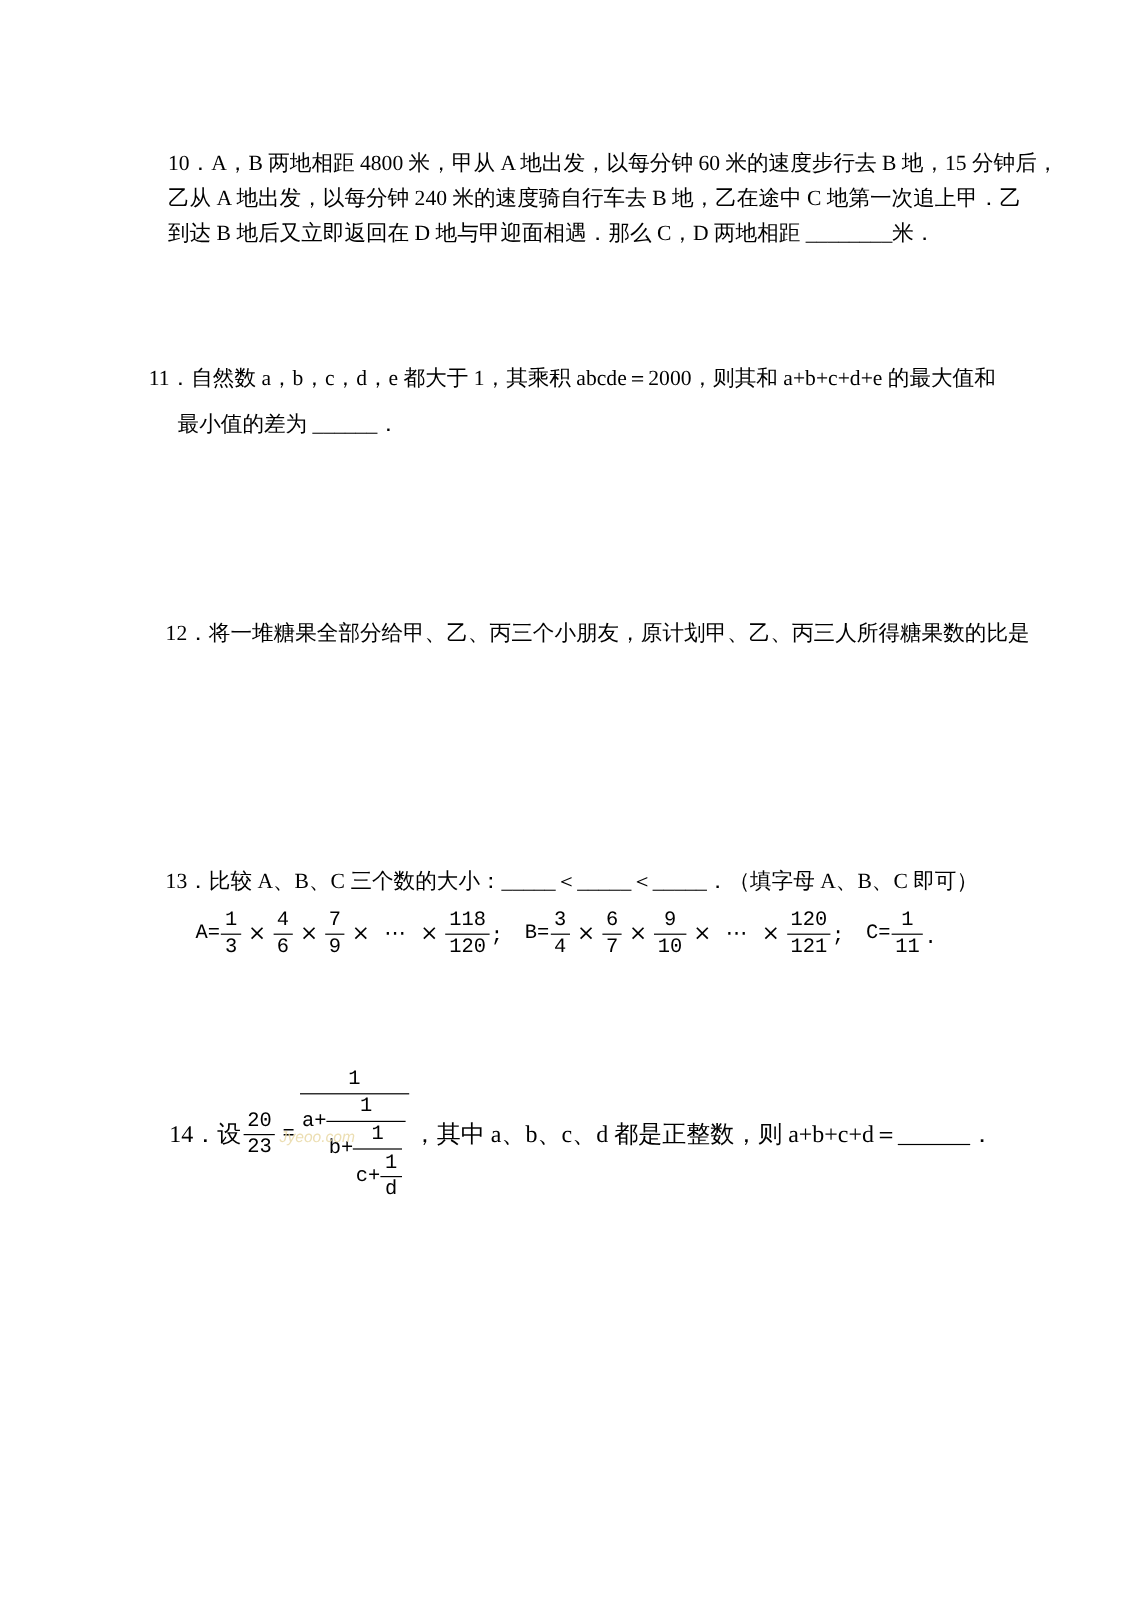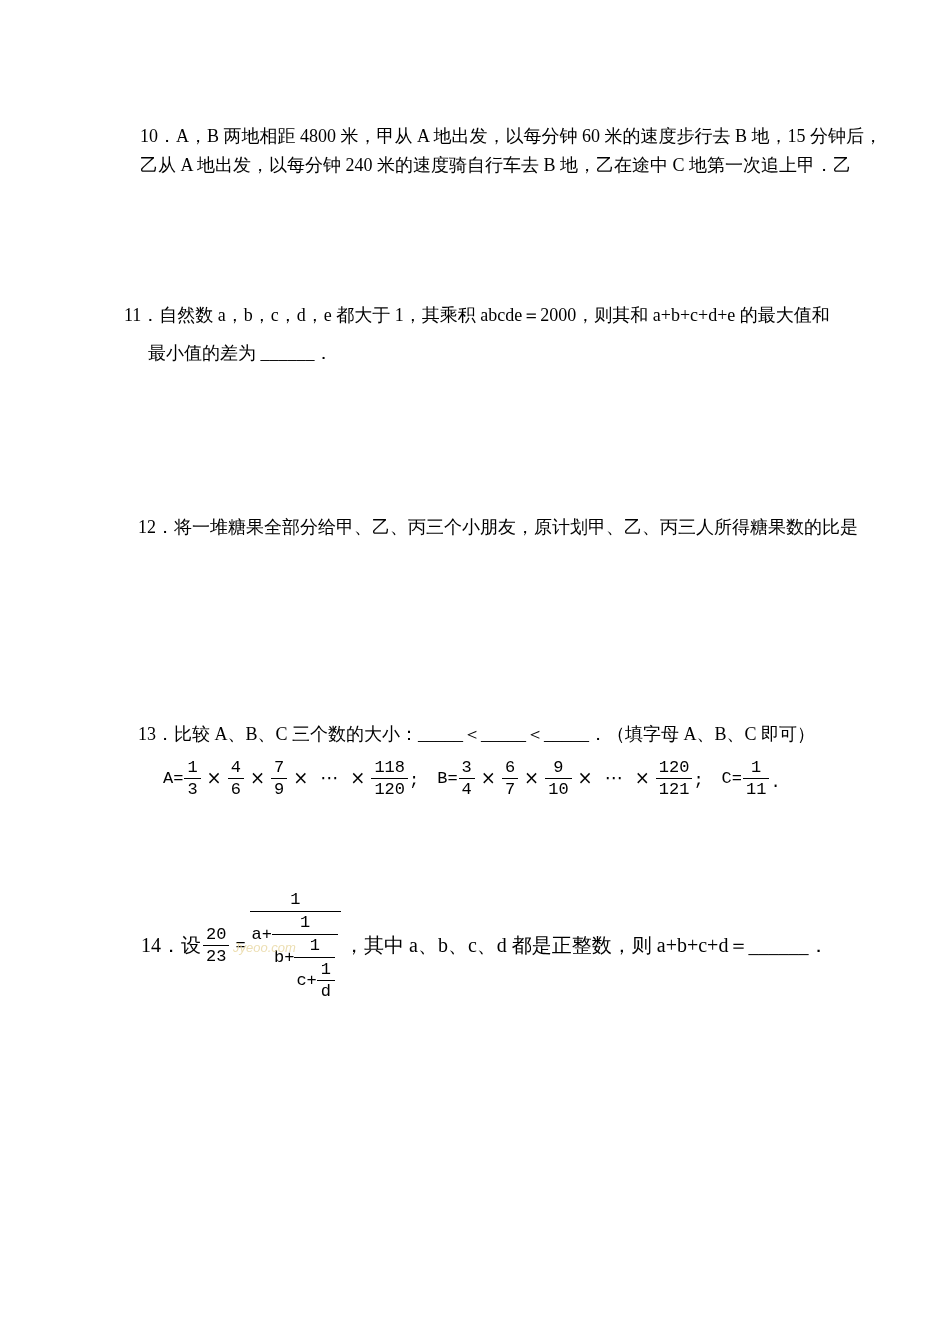--- a/index.html
+++ b/index.html
@@ -76,20 +76,21 @@
   }
 </style>
 </head>
 <body>
 
 <div class="page">
 
   <section id="p10">
     <div class="line">10．A，B 两地相距 4800 米，甲从 A 地出发，以每分钟 60 米的速度步行去 B 地，15 分钟后，</div>
     <div class="line">乙从 A 地出发，以每分钟 240 米的速度骑自行车去 B 地，乙在途中 C 地第一次追上甲．乙</div>
+    <div class="line">到达 B 地后又立即返回在 D 地与甲迎面相遇．那么 C，D 两地相距 ________米．</div>
   </section>
 
   <section id="p11">
     <div class="line">11．自然数 a，b，c，d，e 都大于 1，其乘积 abcde＝2000，则其和 a+b+c+d+e 的最大值和</div>
     <div class="line indent">最小值的差为 ______．</div>
   </section>
 
   <section id="p12">
     <div class="line">12．将一堆糖果全部分给甲、乙、丙三个小朋友，原计划甲、乙、丙三人所得糖果数的比是</div>
   </section>

